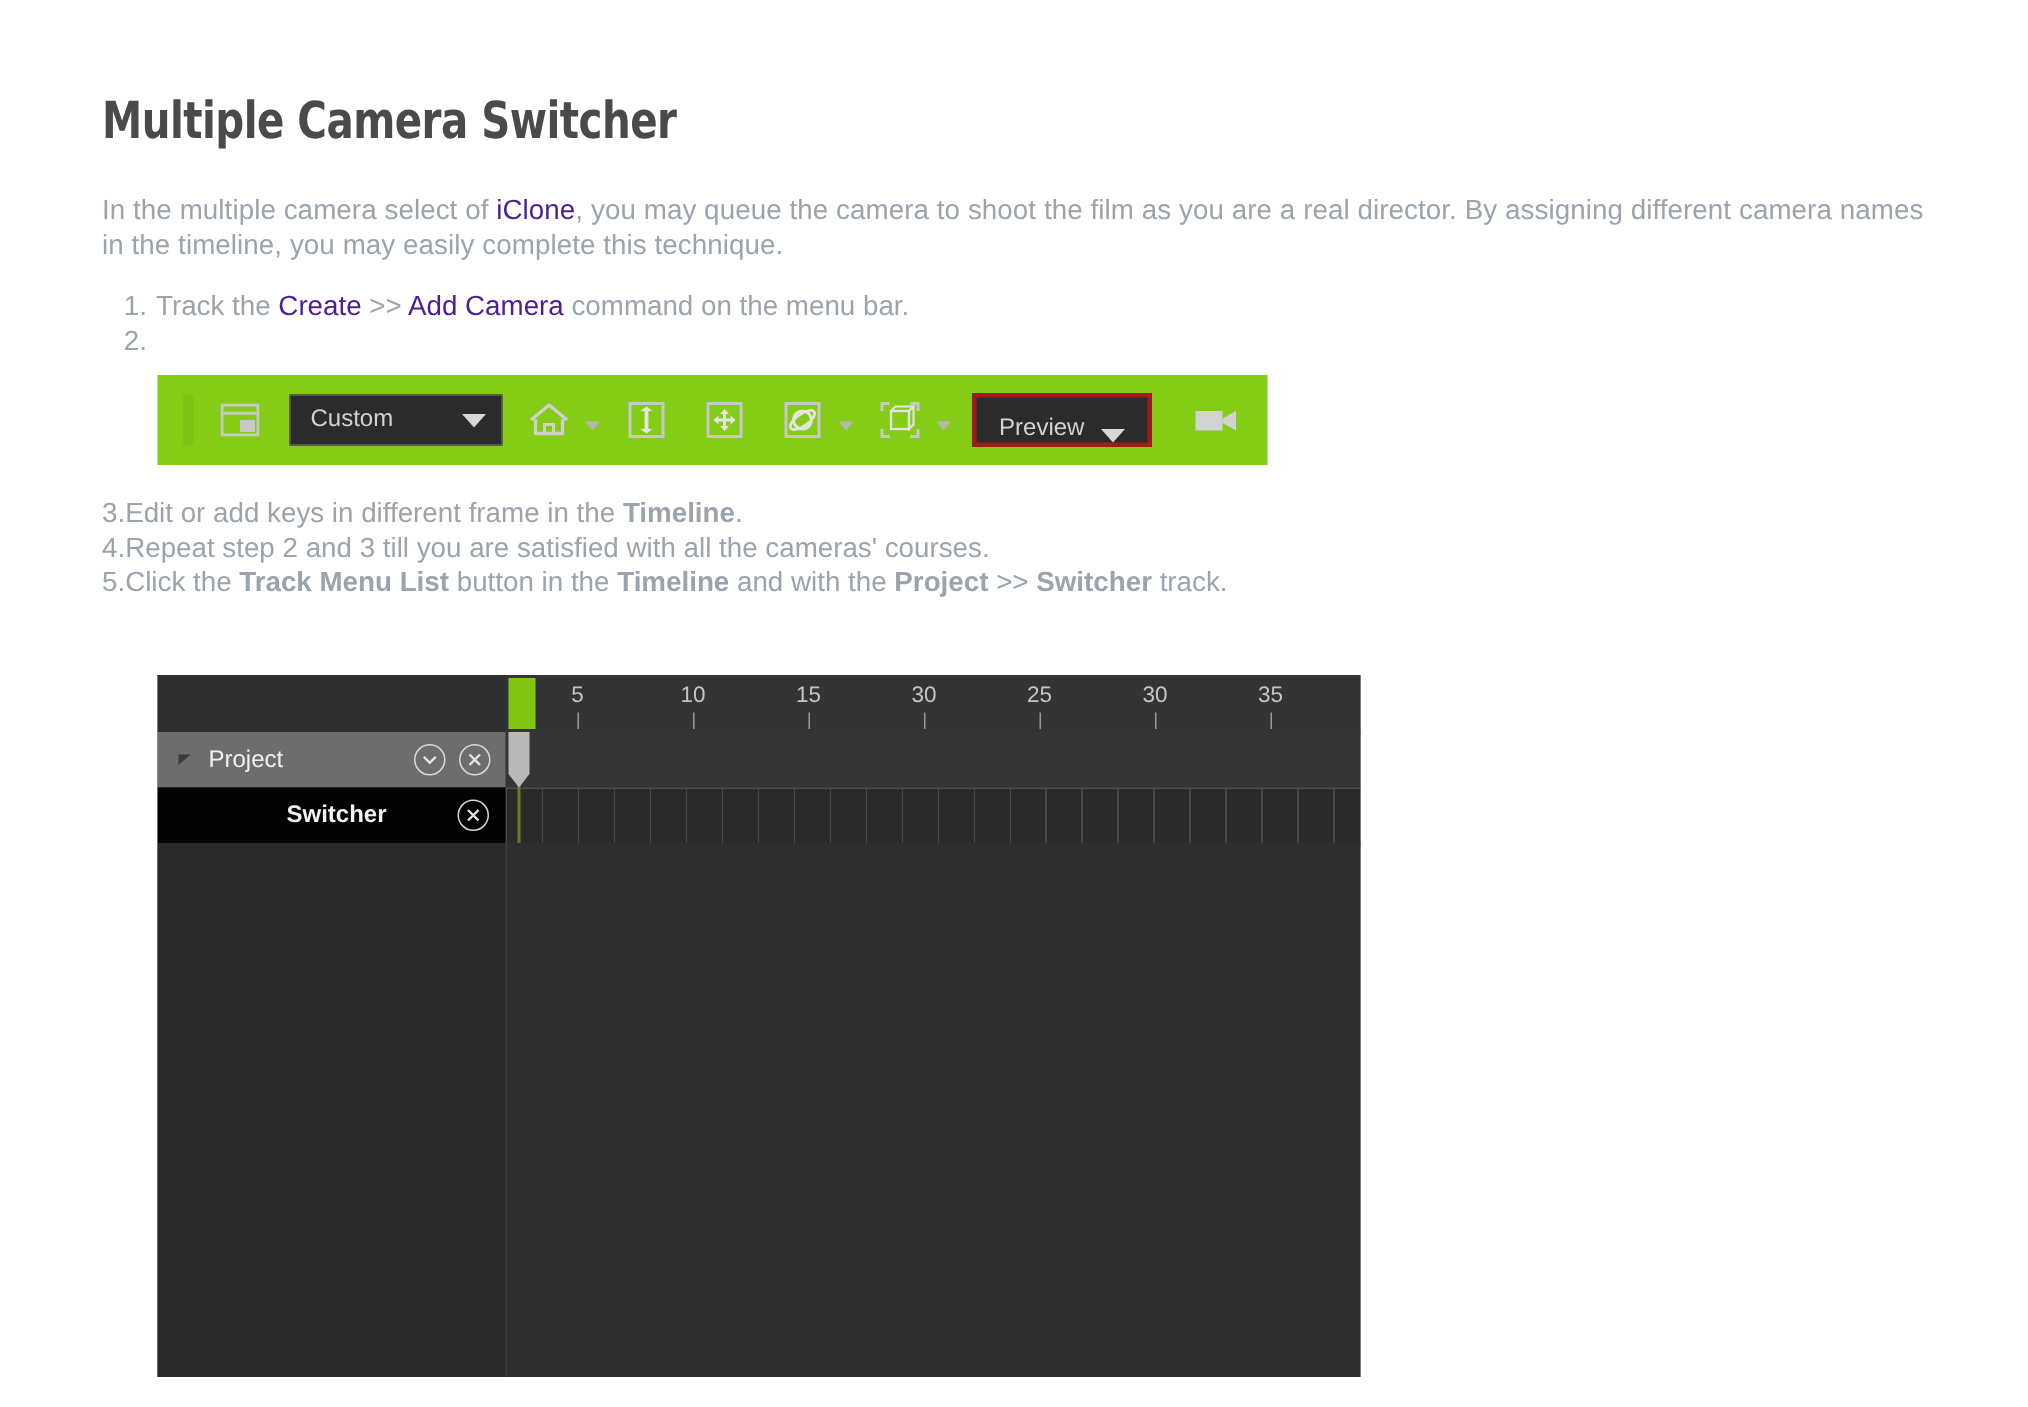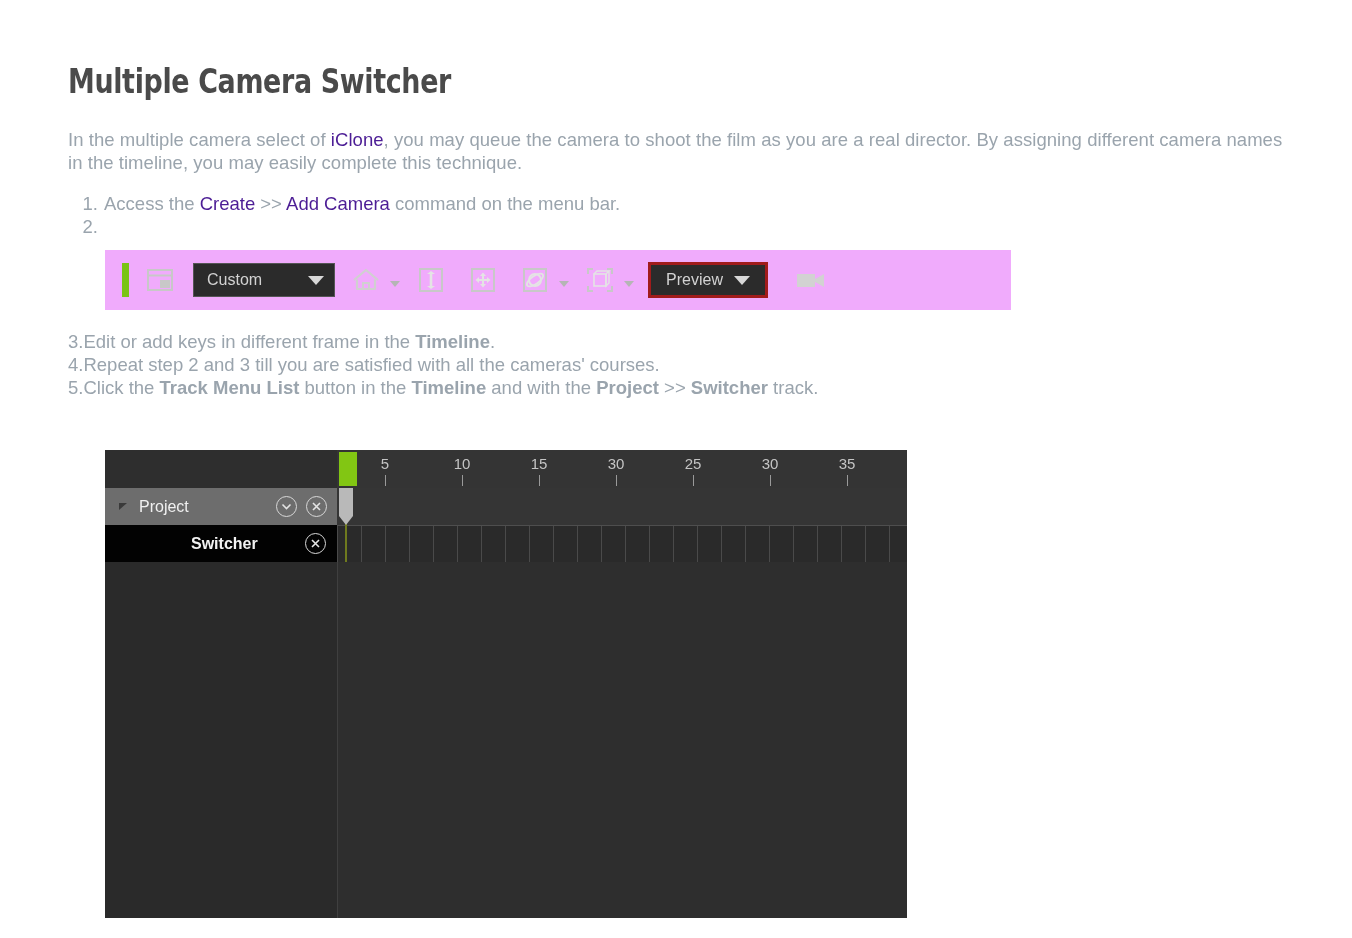--- a/index.html
+++ b/index.html
@@ -31,22 +31,22 @@
     font-size:18.5px;line-height:23px;color:#9aa4ad;
   }
   .olist .li{position:relative;padding-left:36px;}
   .olist .num{position:absolute;left:4px;top:0;width:26px;text-align:right;color:#9aa4ad;}
 
   .olist2{position:absolute;left:68px;top:330px;width:1226px;
     font-size:18.5px;line-height:23px;color:#9aa4ad;}
 
   
   .toolbar{
-    position:absolute;left:105px;top:250px;width:906px;height:60px;
-    background:#f0abfc;display:flex;align-items:center;gap:0;
+    position:absolute;left:105px;top:250px;width:740px;height:60px;
+    background:#84cc16;display:flex;align-items:center;gap:0;
   }
   .tb-greenbar{width:7px;height:34px;background:#7ac414;margin-left:17px;}
   .tb-btn{
     display:flex;align-items:center;justify-content:center;
     width:42px;height:42px;color:#c8c8c8;
   }
   .tb-btn.ml{margin-left:10px;}
   .tb-combo{
     margin-left:12px;width:142px;height:34px;border:1px solid #555;
     background:#2b2b2b;display:flex;align-items:center;
@@ -56,21 +56,21 @@
   .caret-lg{
     width:0;height:0;border-left:8px solid transparent;border-right:8px solid transparent;
     border-top:9px solid #d8d8d8;
   }
   .caret-sm{
     width:0;height:0;border-left:5px solid transparent;border-right:5px solid transparent;
     border-top:6px solid #b5b5b5;margin-left:3px;margin-top:8px;
   }
   .tb-preview{
     margin-left:14px;width:120px;height:36px;border:3px solid #a01b1b;
-    background:#2b2b2b;display:flex;align-items:center;justify-content:center;gap:11px;
+    background:#2b2b2b;display:flex;align-items:flex-end;justify-content:center;gap:11px;
     box-sizing:border-box;
   }
   .tb-preview .lbl{font-size:16px;color:#d2d2d2;}
   .cam-glyph{margin-left:22px;}
 
   
   .tl{
     position:absolute;left:105px;top:450px;width:802px;height:468px;
     background:#2e2e2e;overflow:hidden;font-size:15px;color:#d8d8d8;
   }
@@ -123,21 +123,21 @@
 </head>
 <body>
 
 <div class="page">
 
   <h1 class="doc-title">Multiple Camera Switcher</h1>
 
   <div class="para" id="intro"><span>In the multiple camera select of </span><b>iClone</b><span>, you may queue the camera to shoot the film as you are a real director. By assigning different camera names in the timeline, you may easily complete this technique.</span></div>
 
   <div class="olist" id="steps-top">
-      <div class="li"><span class="num">1.</span><span><span>Access the </span><b>Create</b><span>  &gt;&gt; </span><b>Add Camera</b><span> command on the menu bar.</span></span></div>
+      <div class="li"><span class="num">1.</span><span><span>Track the </span><b>Create</b><span>  &gt;&gt; </span><b>Add Camera</b><span> command on the menu bar.</span></span></div>
       <div class="li"><span class="num">2.</span></div>
     </div>
 
   <div class="toolbar">
     <div class="tb-greenbar"></div>
 
     <div class="tb-btn ml">
       <svg width="26" height="22" viewBox="0 0 26 22">
         <rect x="1" y="1" width="24" height="20" fill="none" stroke="#c8c8c8" stroke-width="2"></rect>
         <line x1="1" y1="6.5" x2="25" y2="6.5" stroke="#c8c8c8" stroke-width="2"></line>

